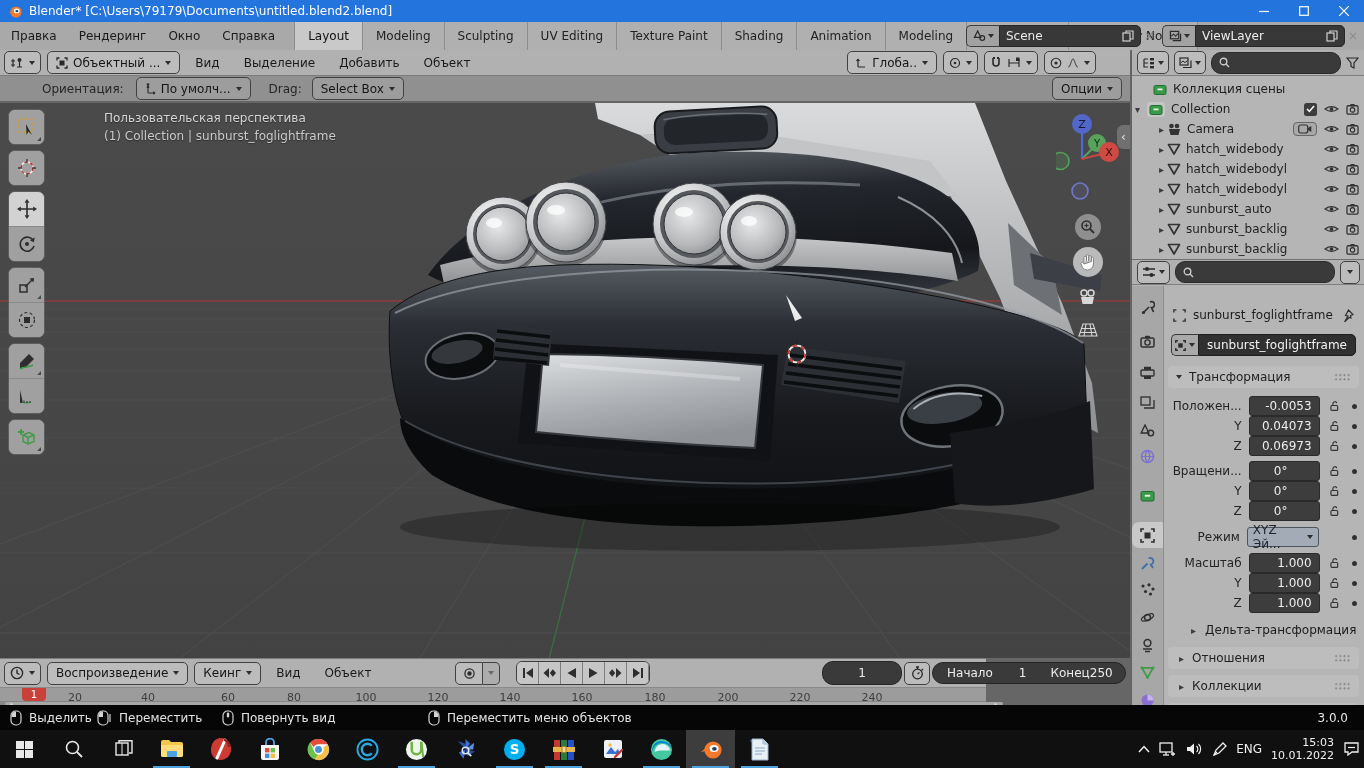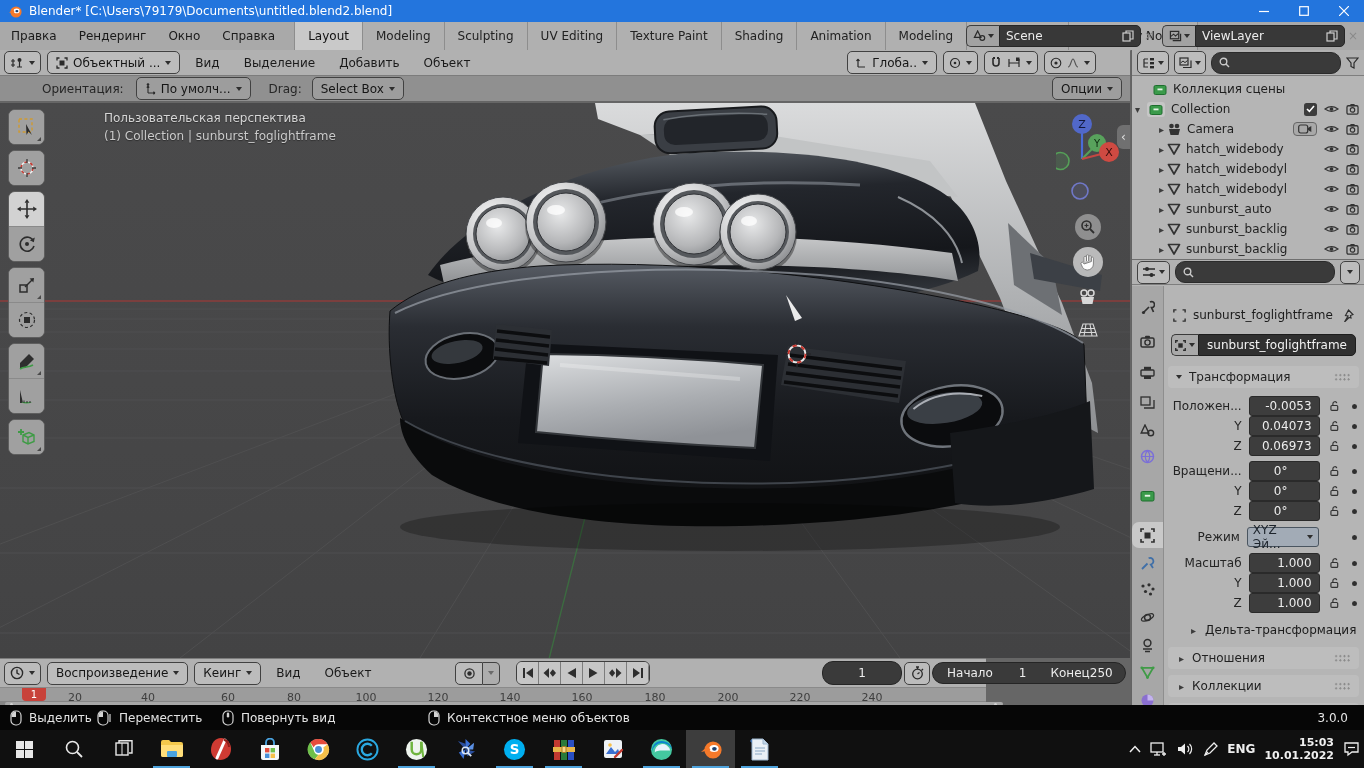--- a/index.html
+++ b/index.html
@@ -87,21 +87,21 @@
         padding:0 8px;color:#222;gap:5px;}
   .grip{width:17px;height:8px;margin-left:auto;background-image:radial-gradient(#8a8a8a 1px,transparent 1.2px);
         background-size:4.2px 4.2px;}
   
   .status{position:absolute;left:0;top:705px;width:1364px;height:25px;background:#060606;color:#e4e4e4;}
   .hint{position:absolute;top:0;height:25px;display:flex;align-items:center;gap:7px;}
   .taskbar{position:absolute;left:0;top:730px;width:1364px;height:38px;background:#101010;}
   .tbtn{position:absolute;top:0;width:49px;height:38px;display:flex;align-items:center;justify-content:center;}
   .tbtn.open::after{content:"";position:absolute;left:6px;right:6px;bottom:0;height:2px;background:#4ea3dc;}
   .tbtn.activeapp{background:#3d3d3d;}
-  .tray{position:absolute;right:4px;top:0;height:38px;display:flex;align-items:center;gap:9px;color:#eee;font-weight:bold;}
+  .tray{position:absolute;right:4px;top:0;height:38px;display:flex;align-items:center;gap:9px;color:#eee;}
   .clockblk{text-align:right;font-size:11px;line-height:13px;color:#f0f0f0;}
 </style>
 </head>
 <body>
 
 <div id="app">
 
   <div class="titlebar">
     <span style="margin:0 7px 0 8px">
       <svg width="14" height="14" viewBox="0 0 14 14">
@@ -1171,21 +1171,21 @@
           <rect x="1" y="1" width="10" height="14" rx="4.5" fill="none" stroke="#d4d4d4" stroke-width="1.2"></rect>
           <rect x="4.8" y="2.5" width="2.4" height="5" rx="1.2" fill="#d4d4d4"></rect>
         </svg>
       <span>Повернуть вид</span>
       </span>
     <span class="hint" style="left:428px">
       <svg width="12" height="16" viewBox="0 0 12 16">
           <rect x="1" y="1" width="10" height="14" rx="4.5" fill="none" stroke="#d4d4d4" stroke-width="1.2"></rect>
           <path d="M6 1.5 A4 4 0 0 1 10.4 5.5 V7 H6 Z" fill="#d4d4d4"></path>
         </svg>
-      <span>Контекстное меню объектов</span>
+      <span>Переместить меню объектов</span>
       </span>
     <span class="hint" style="right:16px">3.0.0</span>
   </div>
 
   <div class="taskbar">
     <span class="tbtn" style="left:0">
       <svg width="17" height="17" viewBox="0 0 17 17">
           <g fill="#e8e8e8">
             <rect x="0" y="0" width="8" height="8"></rect>
             <rect x="9" y="0" width="8" height="8"></rect>

